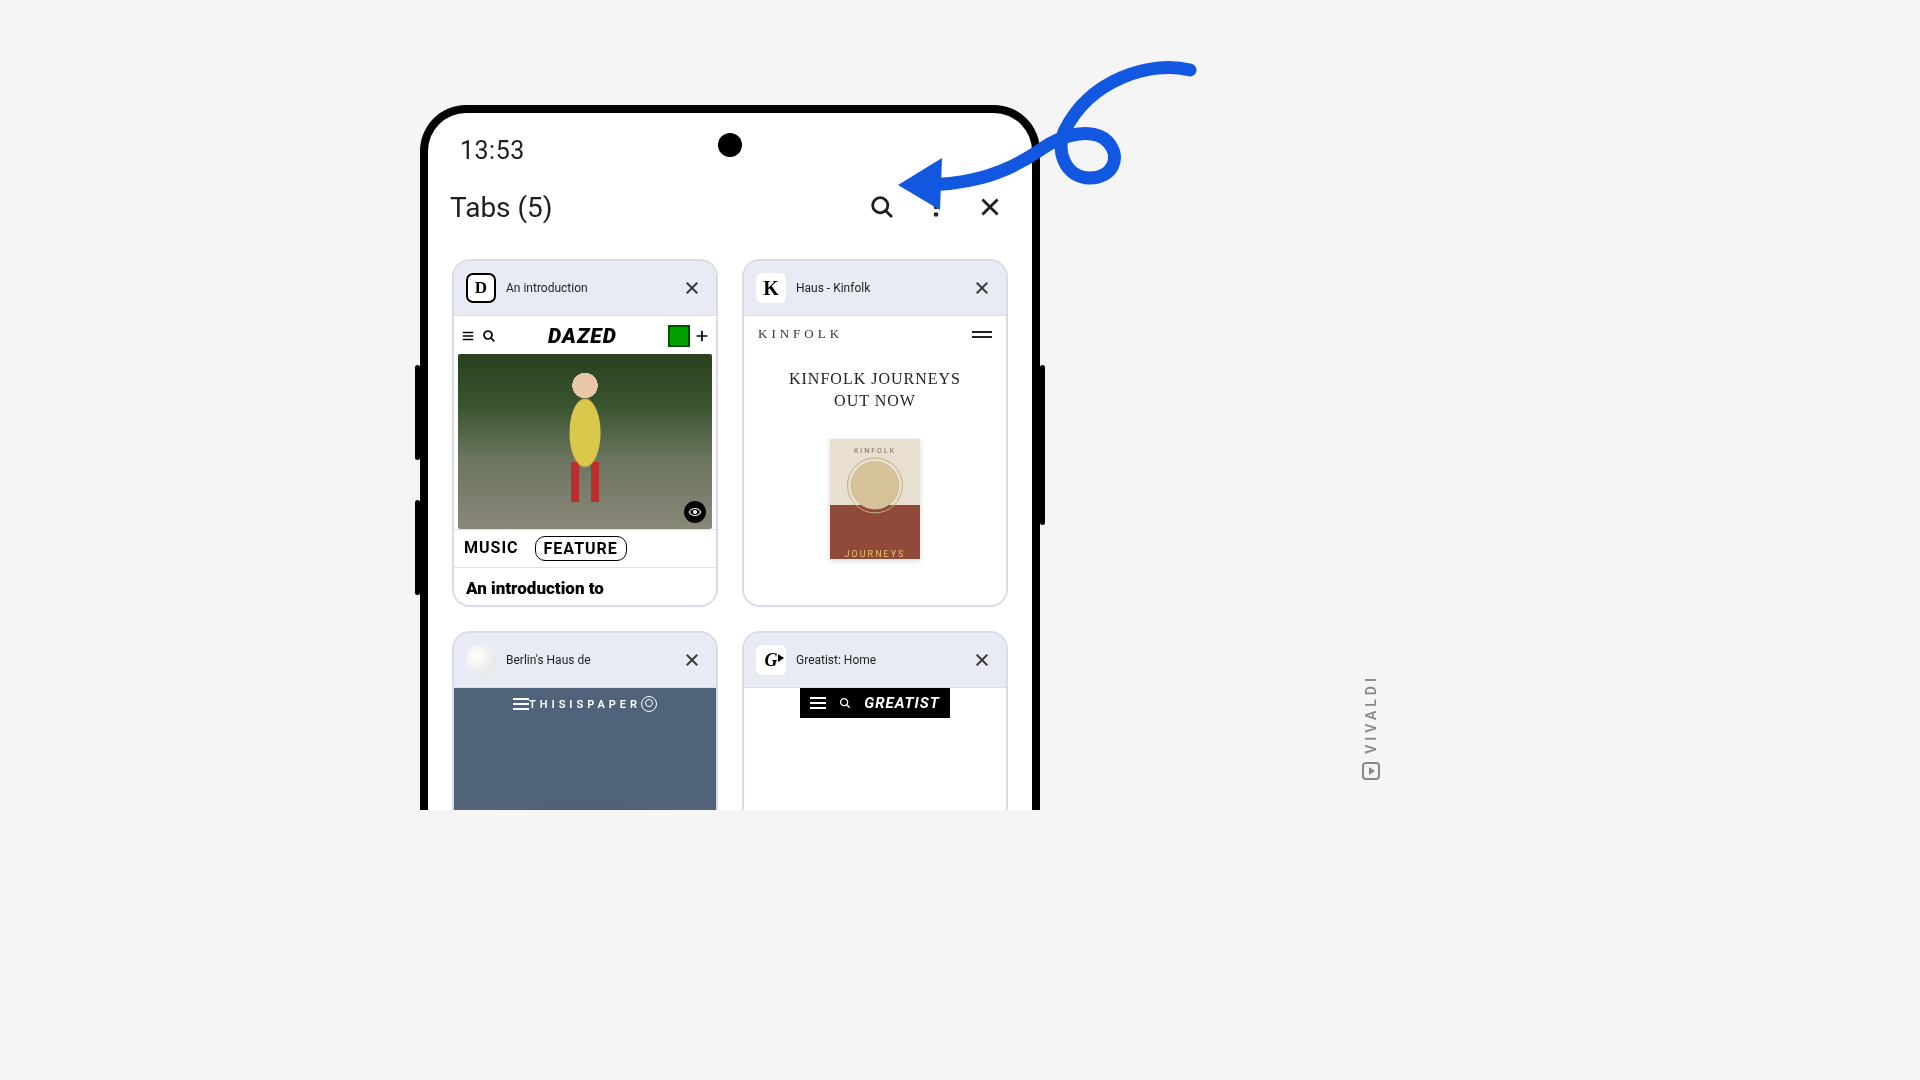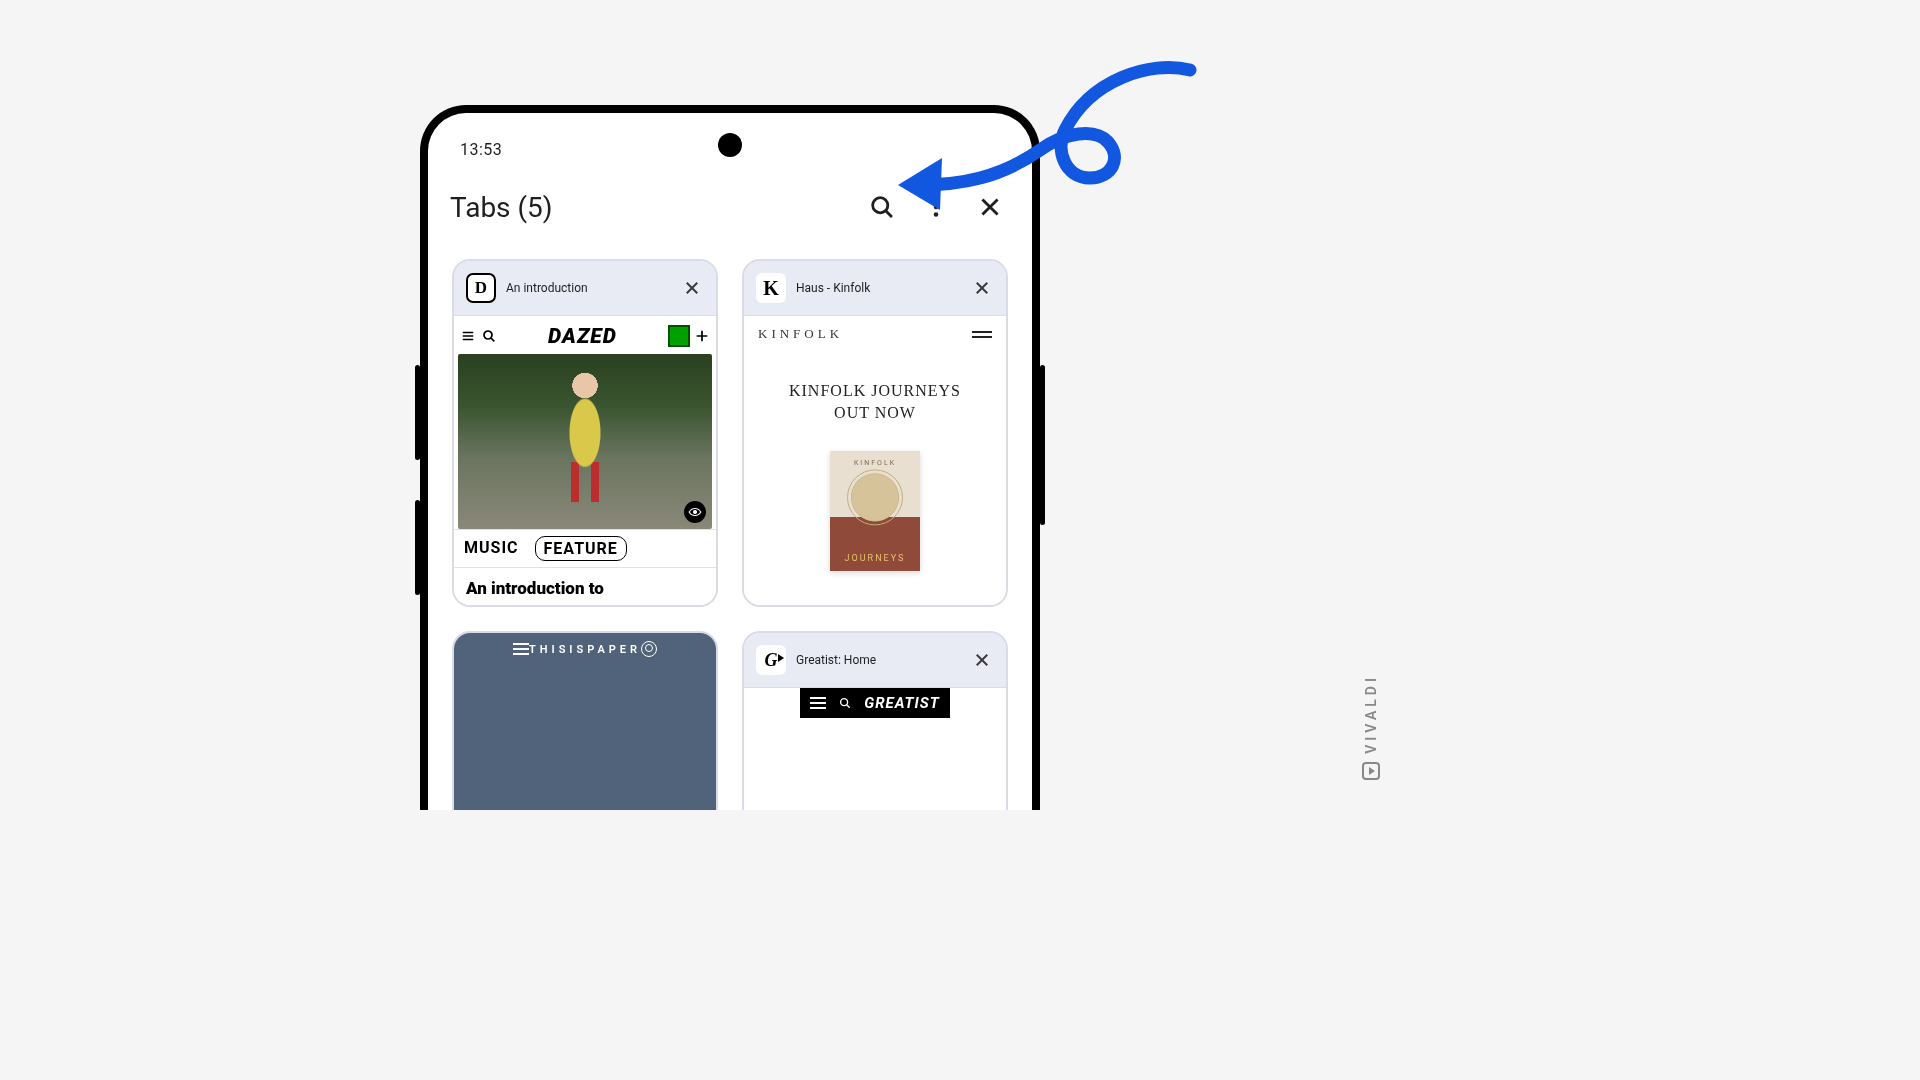--- a/index.html
+++ b/index.html
@@ -47,24 +47,23 @@
     transform: translateX(-50%);
     width: 24px;
     height: 24px;
     background: #000;
     border-radius: 50%;
   }
 
   
   .status-bar {
     display: flex;
-    align-items: center;
     padding: 23px 32px 0 32px;
     height: 50px;
-    font-size: 16px;
+    font-size: 25px;
     color: #1f1f1f;
     letter-spacing: 0.5px;
   }
 
   
   .header {
     display: flex;
     align-items: center;
     padding: 22px 20px 22px 22px;
     gap: 10px;
@@ -199,21 +198,21 @@
   }
   .kin-logo {
     font-family: "Times New Roman", serif;
     font-size:13px; letter-spacing:4px; color:#333;
   }
   .kin-burger { display:flex; flex-direction:column; gap:3px;}
   .kin-burger span { width:20px; height:2px; background:#222;}
   .kin-title {
     text-align:center; font-family: "Times New Roman", serif;
     font-size: 16px; letter-spacing:1px; color:#222;
-    margin-top: 28px; line-height:1.4;
+    margin-top: 16px; line-height:1.4;
   }
   .kin-book {
     width: 90px; height: 120px; margin: 26px auto 0 auto;
     display:flex; flex-direction:column;
     box-shadow: 0 2px 6px rgba(0,0,0,.15);
   }
   .kin-book-top {
     flex: 0 0 55%;
     background: #e9dfd0;
     position:relative;
@@ -224,21 +223,20 @@
   .compass {
     position:absolute; bottom:0; left:50%; transform:translateX(-50%) translateY(15%);
     width:56px; height:56px; border-radius:50%;
     background: radial-gradient(circle, #d6c39a 0%, #d6c39a 60%, #c9b68d 62%, transparent 64%);
     border:1px solid #c2ad80;
   }
   .kin-book-bot {
     flex: 1;
     background: #8f4a3a;
     display:flex; align-items:flex-end; justify-content:center;
-    padding-bottom:8px;
   }
   .kin-book-bot-label { font-size:9px; letter-spacing:2px; color:#e7c16a;}
 
   
   .tip-body {
     background:
       radial-gradient(ellipse 400px 250px at 50% 180%, #3a2f24 0%, #5a4636 30%, #3f5166 60%, #51637a 100%);
     height:100%;
     position:relative;
     color:#fff;
@@ -445,20 +443,30 @@
               <div class="compass"></div>
             </div>
             <div class="kin-book-bot">
               <span class="kin-book-bot-label">JOURNEYS</span>
             </div>
           </div>
         </div>
       </div>
 
       <div class="tab-card row2">
+        <div class="tab-head">
+          <div class="tab-favicon fav-circle"></div>
+          <div class="tab-title">Berlin's Haus de</div>
+          <div class="tab-close">
+            <svg width="18" height="18" viewBox="0 0 24 24" fill="none" stroke="currentColor" stroke-width="2.6">
+                <line x1="5" y1="5" x2="19" y2="19"></line>
+                <line x1="19" y1="5" x2="5" y2="19"></line>
+              </svg>
+          </div>
+        </div>
         <div class="tab-body tip-body">
           <div class="tip-top">
             <div class="tip-burger">
                 <span></span>
                 <span></span>
                 <span></span>
               </div>
             <span class="tip-logo">THISISPAPER</span>
             <div class="tip-user"></div>
           </div>

